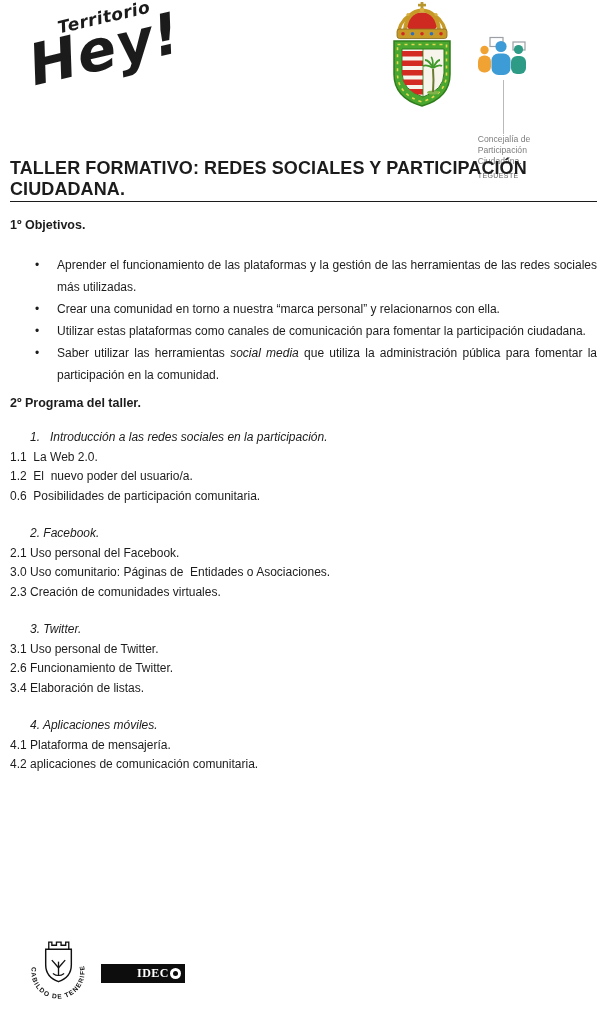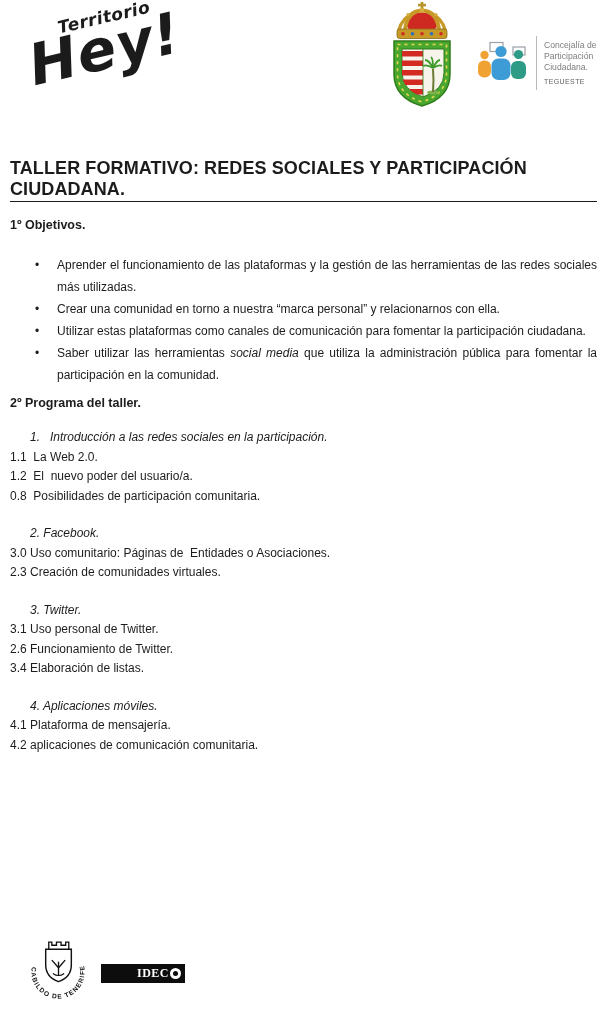--- a/index.html
+++ b/index.html
@@ -30,21 +30,21 @@
   }
   .hey-word {
     display: block; margin-top: -4px;
     font-family: "DejaVu Sans", sans-serif;
     font-style: italic; font-weight: 700;
     font-size: 57px; line-height: 0.9; letter-spacing: 1px;
   }
 
   .crest { position: absolute; top: 2px; left: 387px; }
 
-  .concejalia { position: absolute; top: 36px; left: 477px; display: flex; align-items: center; }
+  .concejalia { position: absolute; top: 36px; left: 477px; display: flex; align-items: center; flex-direction: column; }
   .concejalia-divider { width: 1px; height: 54px; background: #b9b9b9; margin: 0 7px 0 5px; }
   .concejalia-text { font-size: 8.6px; line-height: 11px; color: #7d7d7d; }
   .concejalia-org { font-size: 7px; letter-spacing: 0.4px; color: #5f5f5f; margin-top: 3px; }
 
   
   .content { position: absolute; top: 112px; left: 0; width: 608px; padding: 0 11px 0 10px; font-size: 12px; }
 
   .doc-title { margin-top: 46px; font-size: 18px; font-weight: 700; letter-spacing: 0.1px; }
   .doc-title span { display: inline-block; border-bottom: 1.6px solid #1c1c1c; padding-bottom: 1px; }
 
@@ -188,25 +188,26 @@
         <div class="bullet-text"><span>Saber utilizar las herramientas </span><span class="it">social media</span><span> que utiliza la administración pública para fomentar la participación en la comunidad.</span></div>
       </div>
     </div>
 
     <h2 class="program-heading">2º Programa del taller.</h2>
 
     <div class="program-section">
       <div class="section-title">1.   Introducción a las redes sociales en la participación.</div>
       <div class="program-item">1.1  La Web 2.0.</div>
       <div class="program-item">1.2  El  nuevo poder del usuario/a.</div>
-      <div class="program-item">0.8  Posibilidades de participación comunitaria.</div>
+      <div class="program-item">0.6  Posibilidades de participación comunitaria.</div>
     </div>
 
     <div class="program-section">
       <div class="section-title">2. Facebook.</div>
+      <div class="program-item">2.1 Uso personal del Facebook.</div>
       <div class="program-item">3.0 Uso comunitario: Páginas de  Entidades o Asociaciones.</div>
       <div class="program-item">2.3 Creación de comunidades virtuales.</div>
     </div>
 
     <div class="program-section">
       <div class="section-title">3. Twitter.</div>
       <div class="program-item">3.1 Uso personal de Twitter.</div>
       <div class="program-item">2.6 Funcionamiento de Twitter.</div>
       <div class="program-item">3.4 Elaboración de listas.</div>
     </div>

